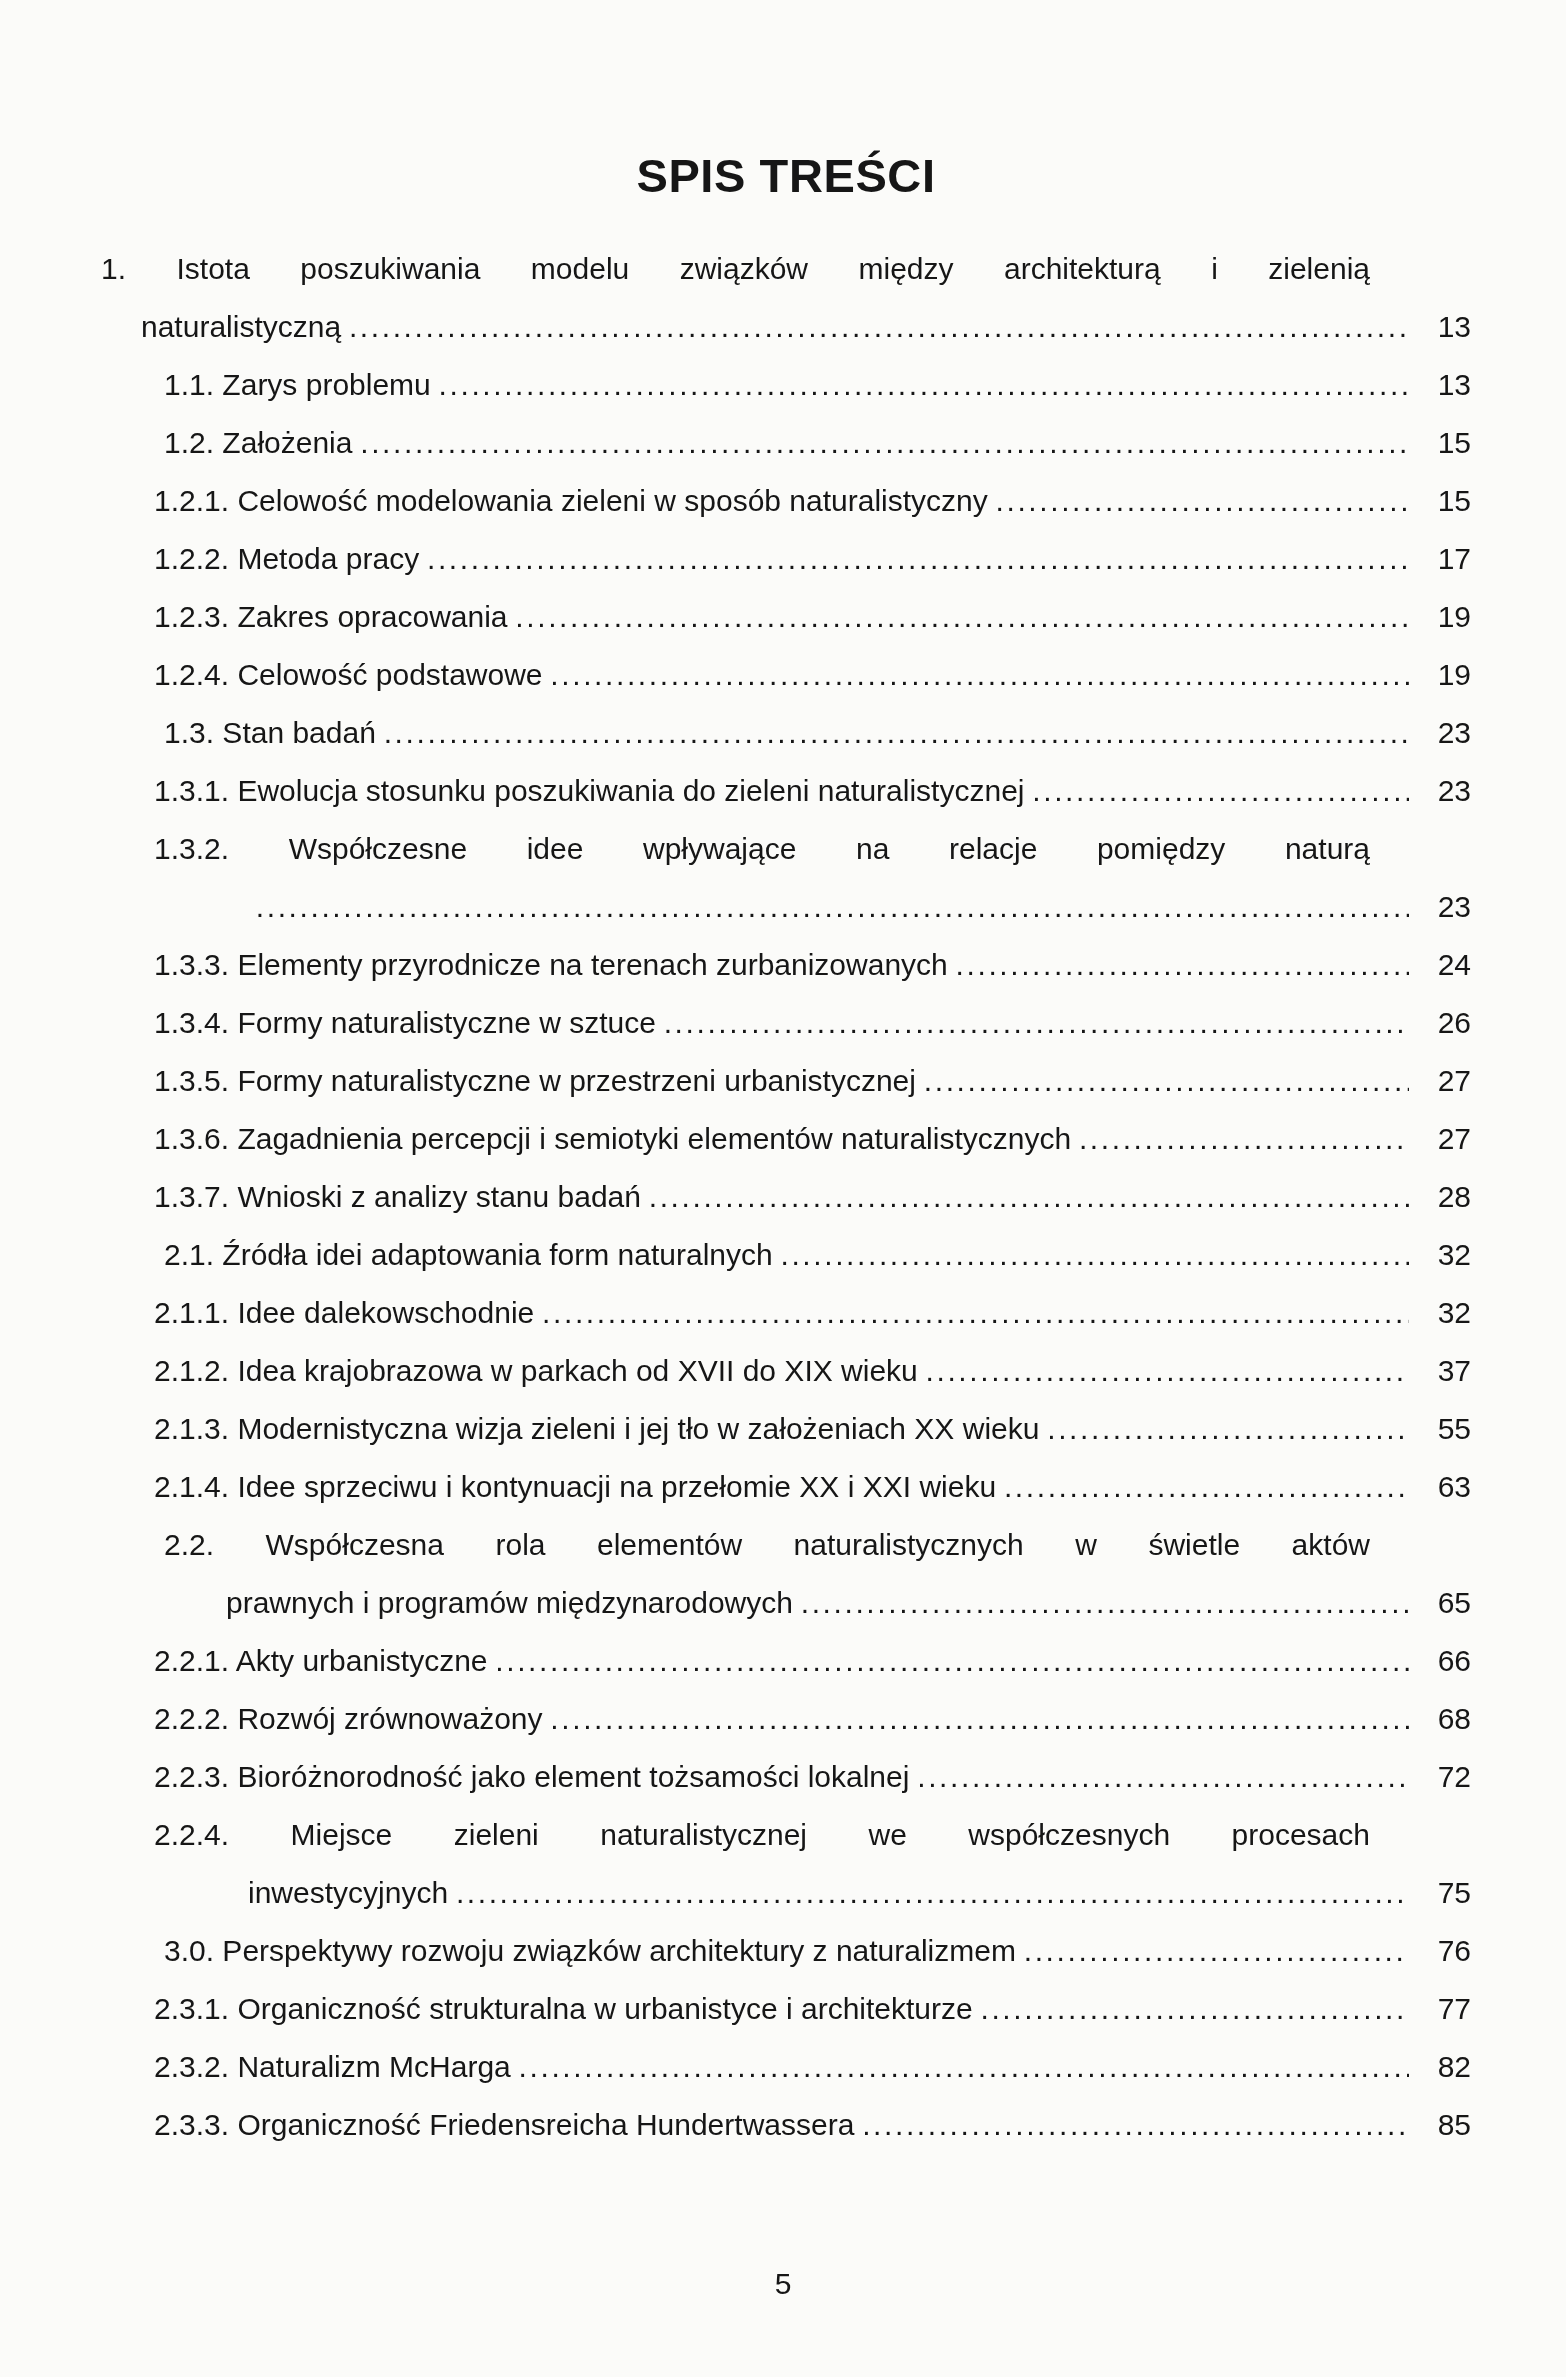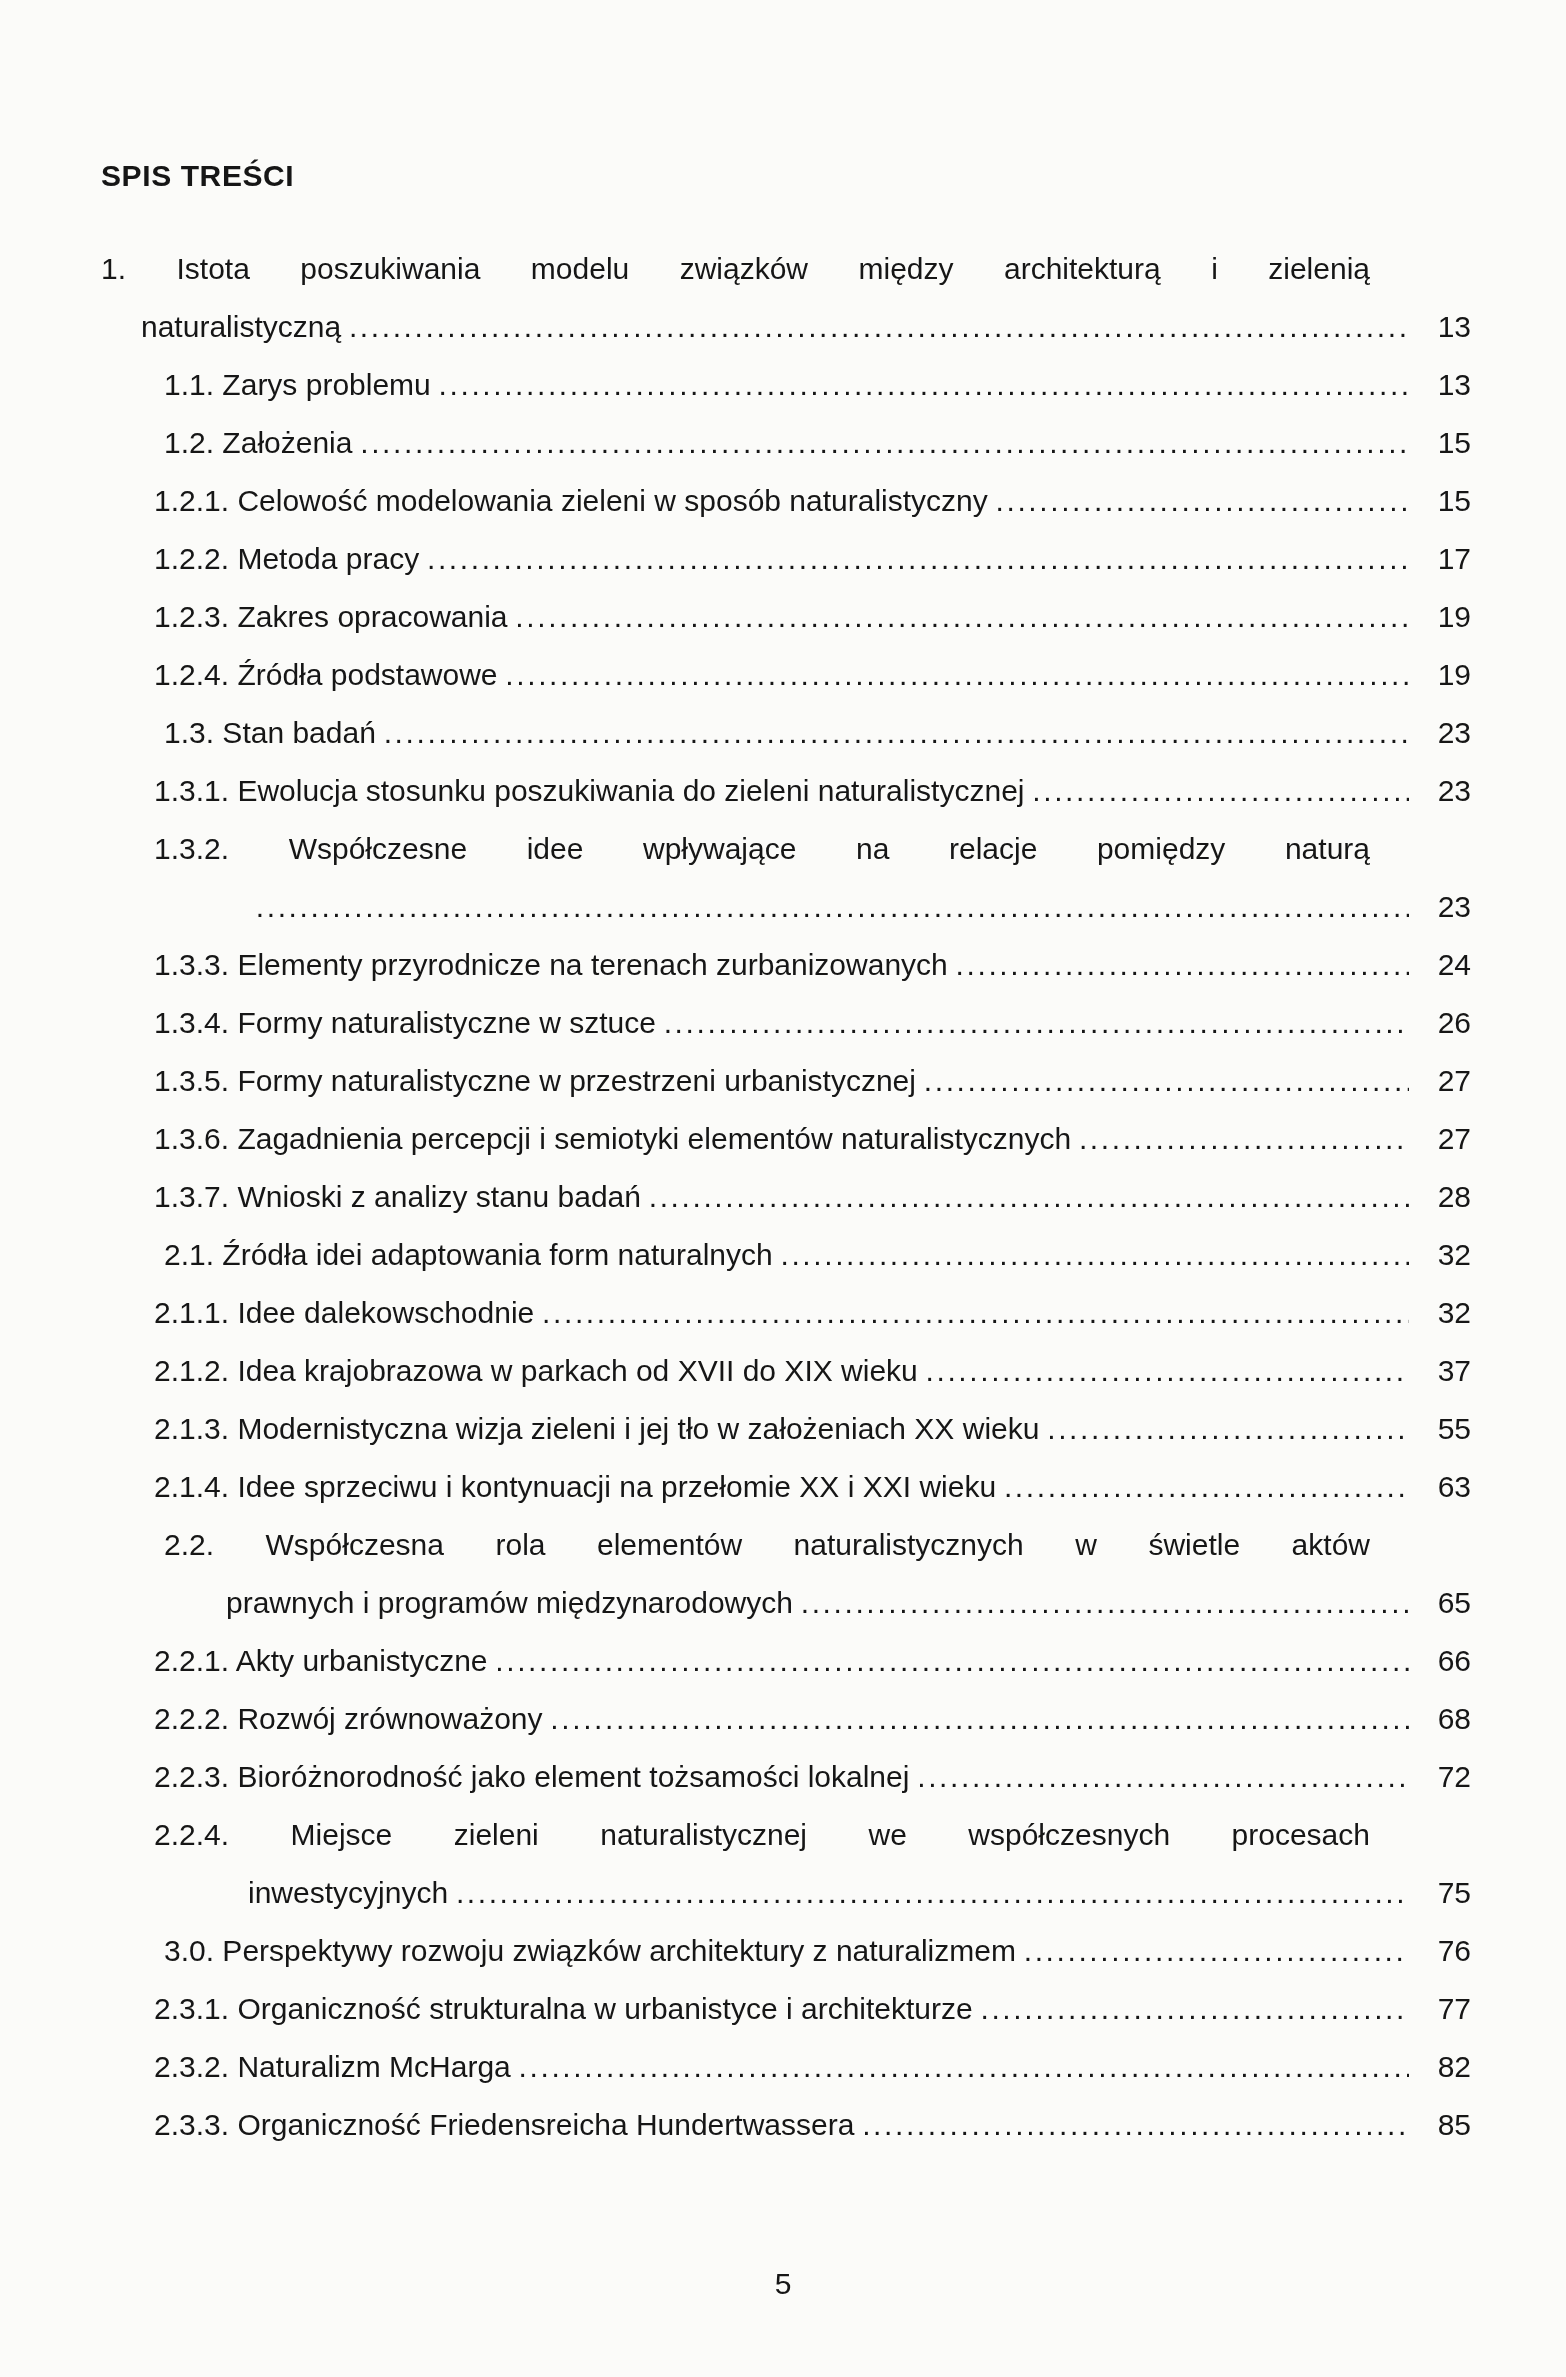--- a/index.html
+++ b/index.html
@@ -16,25 +16,26 @@
     line-height: 58px;
     overflow: hidden;
   }
   .content {
     position: absolute;
     left: 101px;
     top: 156px;
     width: 1370px;
   }
   .title {
-    font-size: 30px;
+    font-size: 47px;
     font-weight: bold;
     line-height: 39px;
     letter-spacing: 0.6px;
     margin-bottom: 45px;
+    text-align: center;
   }
   .entry { }
   .entry.level-2 { margin-left: 63px; }
   .entry.level-3 { margin-left: 53px; }
   .entry.section-start { margin-top: 42px; }
 
   
   .line.cont { padding-right: 101px; }
   .line.cont .t {
     display: block;
@@ -124,21 +125,21 @@
         </div>
         <div class="entry level-3">
           <div class="line last">
             <span class="t">1.2.3. Zakres opracowania</span>
             <span class="dots"></span>
             <span class="pg">19</span>
           </div>
         </div>
         <div class="entry level-3">
           <div class="line last">
-            <span class="t">1.2.4. Źródła podstawowe</span>
+            <span class="t">1.2.4. Celowość podstawowe</span>
             <span class="dots"></span>
             <span class="pg">19</span>
           </div>
         </div>
         <div class="entry level-2">
           <div class="line last">
             <span class="t">1.3. Stan badań</span>
             <span class="dots"></span>
             <span class="pg">23</span>
           </div>

